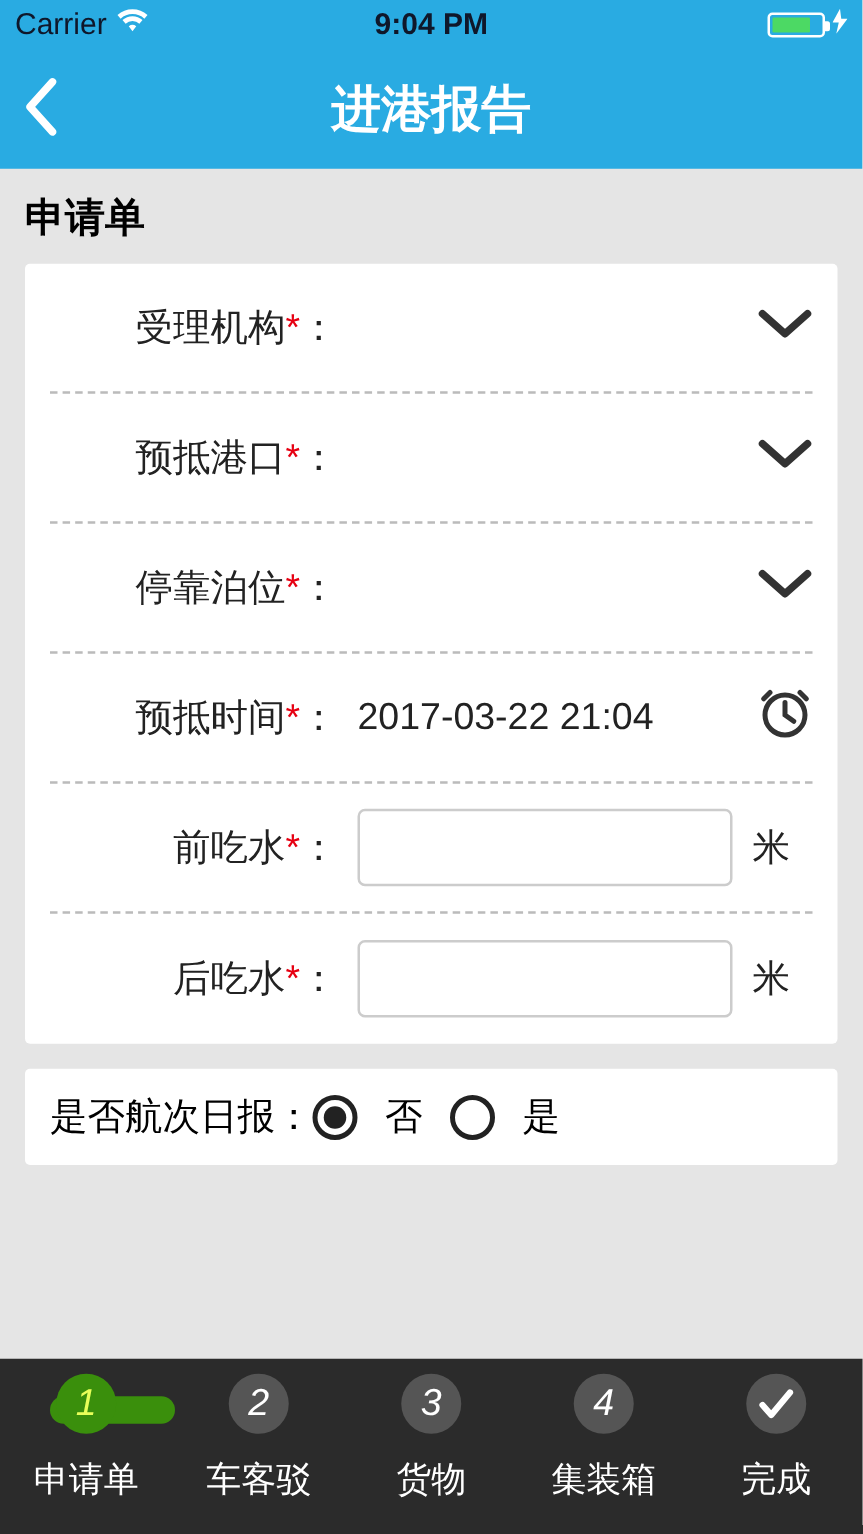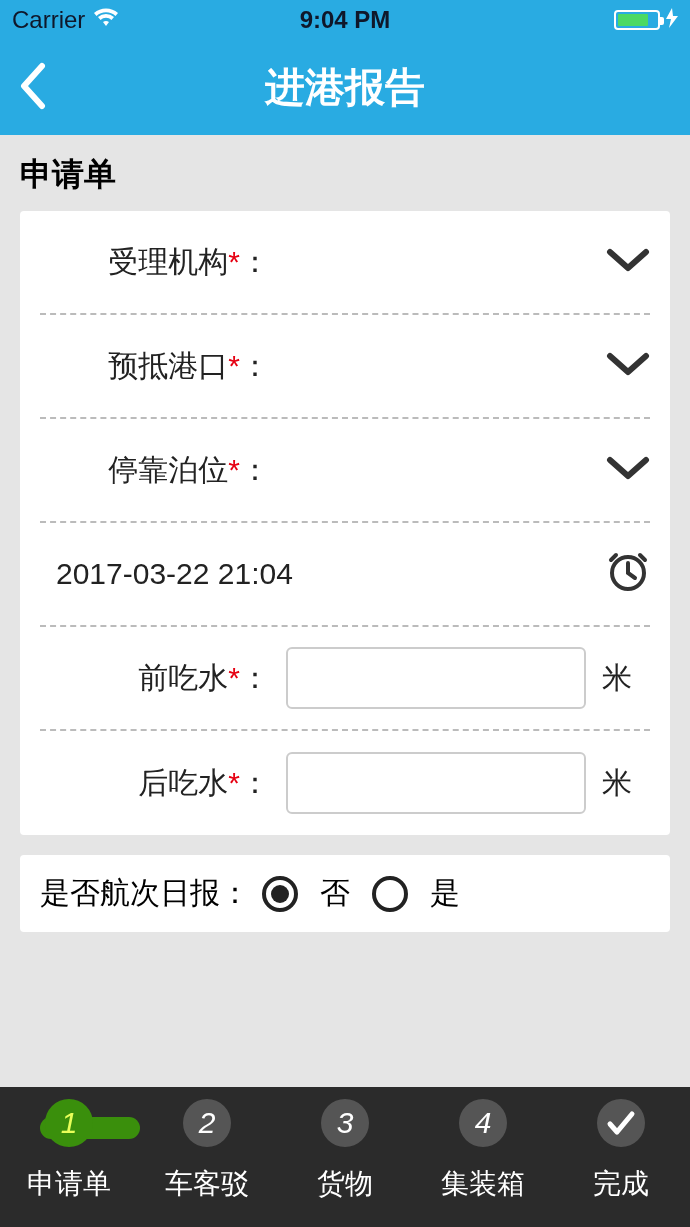--- a/index.html
+++ b/index.html
@@ -18,21 +18,21 @@
   .card { background: #fff; margin: 0 20px 20px; border-radius: 4px; padding: 0 20px; }
   .field-row { display: flex; align-items: center; height: 104px; border-bottom: 2px dashed #bbb; }
   .field-row:last-child { border-bottom: none; }
   .field-label { width: 230px; text-align: right; font-size: 30px; color: #222; }
   .req { color: #e60012; }
   .field-body { flex: 1; display: flex; align-items: center; padding-left: 16px; font-size: 30px; color: #222; }
   .chevron { margin-left: auto; }
   .clock-icon { margin-left: auto; }
   .text-input { flex: 1; height: 62px; border: 2px solid #ccc; border-radius: 6px; font-size: 28px; padding: 0 10px; max-width: 300px; }
   .unit { margin-left: 16px; font-size: 30px; }
-  .card2 { background: #fff; margin: 0 20px; border-radius: 4px; padding: 18px 20px; display: flex; align-items: center; font-size: 30px; gap: 12px; }
+  .card2 { background: #fff; margin: 0 20px; border-radius: 4px; padding: 18px 20px; display: flex; align-items: center; font-size: 30px; }
   .radio-group { display: flex; align-items: center; gap: 22px; }
   .radio { width: 36px; height: 36px; border: 4px solid #222; border-radius: 50%; display: flex; align-items: center; justify-content: center; }
   .radio.selected::after { content: ""; width: 18px; height: 18px; background: #222; border-radius: 50%; }
   .stepper { position: absolute; bottom: 0; left: 0; right: 0; height: 140px; background: #2b2b2b; display: flex; align-items: flex-start; padding-top: 12px; }
   .step { flex: 1; display: flex; flex-direction: column; align-items: center; color: #fff; position: relative; }
   .step-circle { width: 48px; height: 48px; border-radius: 50%; background: #555; color: #fff; display: flex; align-items: center; justify-content: center; font-size: 30px; font-style: italic; z-index: 2; }
   .step.active .step-circle { background: #3a8f0c; color: #e8ff59; }
   .step-label { margin-top: 18px; font-size: 28px; }
   .step-connector { position: absolute; top: 30px; height: 22px; background: #3a8f0c; border-radius: 11px; z-index: 1; left: 40px; width: 100px; }
 </style>
@@ -104,20 +104,21 @@
       <span></span>
       <span class="chevron">
         <svg width="44" height="24" viewBox="0 0 44 24">
             <path d="M4 4 L22 20 L40 4" stroke="#333" stroke-width="6" fill="none" stroke-linecap="round" stroke-linejoin="round"></path>
           </svg>
       </span>
     </div>
   </div>
 
   <div class="field-row">
+    <div class="field-label"><span>预抵时间</span><span class="req">*</span>：</div>
     <div class="field-body">
       <span>2017-03-22 21:04</span>
       <span class="clock-icon">
         <svg width="44" height="44" viewBox="0 0 44 44">
             <circle cx="22" cy="24" r="16" stroke="#333" stroke-width="4" fill="none"></circle>
             <path d="M22 14 v10 l7 5" stroke="#333" stroke-width="4" fill="none" stroke-linecap="round"></path>
             <path d="M10 6 l-5 5 M34 6 l5 5" stroke="#333" stroke-width="4" fill="none" stroke-linecap="round"></path>
           </svg>
       </span>
     </div>

